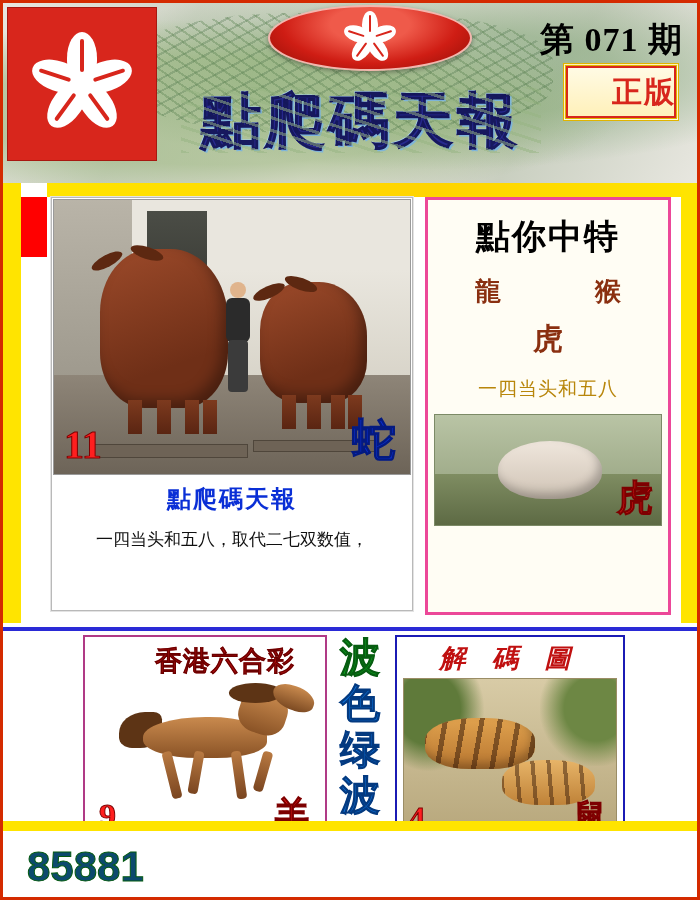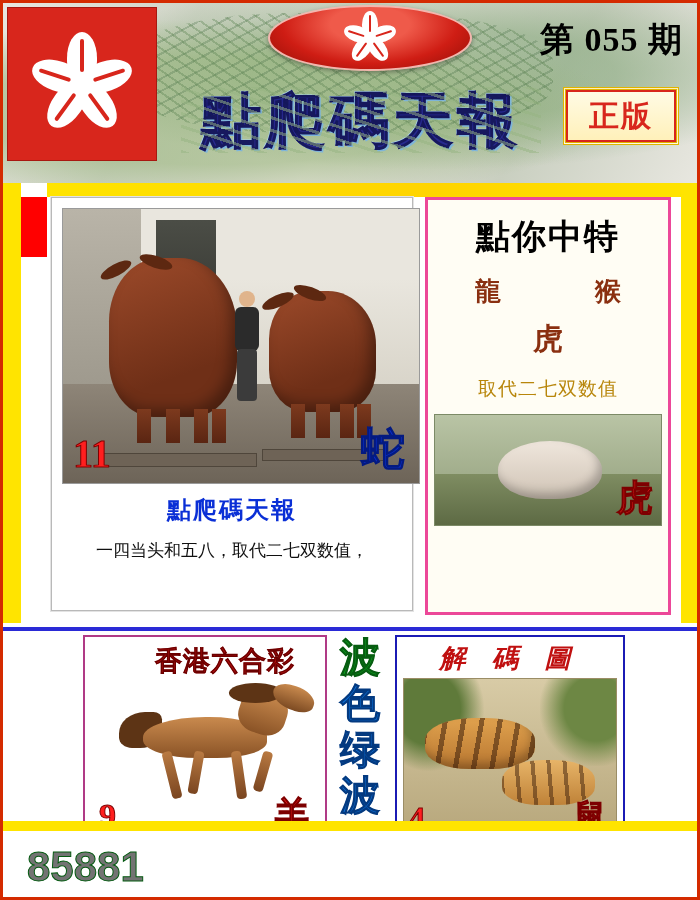--- a/index.html
+++ b/index.html
@@ -65,25 +65,25 @@
   .medallion .bauhinia{width:54px;height:54px;position:absolute;left:73px;top:4px;}
   .medallion .petal{width:16px;height:27px;}
   .medallion .petal:before{width:2px;margin-left:-1px;}
   .issue{
     position:absolute;right:14px;top:14px;
     font-size:34px;font-weight:bold;color:#000000;
     letter-spacing:1px;
     font-family:"Liberation Serif", serif;
   }
   .zhengban{
-    position:absolute;right:18px;top:84px;
+    position:absolute;right:18px;top:60px;
     width:110px;height:52px;
     border:3px double #e0b400;
     background:linear-gradient(#fffbe6,#fff0b8);
-    display:flex;align-items:center;justify-content:center;
+    display:flex;align-items:center;justify-content:flex-end;
     box-shadow:0 0 0 2px #d8261c inset;
   }
   .zhengban span{
     font-size:30px;font-weight:bold;color:#d8261c;letter-spacing:2px;
   }
   .big-title{
     position:absolute;left:178px;top:78px;width:360px;height:80px;
     font-size:60px;font-weight:bold;letter-spacing:4px;
     text-align:center;line-height:80px;
     color:#1d1d8e;
@@ -117,21 +117,21 @@
   
   .main{
     position:absolute;left:44px;top:194px;width:636px;height:430px;
   }
   .left-card{
     position:absolute;left:4px;top:0;width:360px;height:412px;
     border:1px solid #b9b9b9;background:#ffffff;
     box-shadow:0 0 0 1px #e3e3e3;
   }
   .photo{
-    position:relative;width:356px;height:274px;margin:10px;
+    position:relative;width:356px;height:274px;margin:1px;
     overflow:hidden;
     background:linear-gradient(#cfc9bd,#b5ada0);
     border:1px solid #9a9a9a;
   }
   .photo .wall{
     position:absolute;left:0;top:0;right:0;height:64%;
     background:linear-gradient(#e9e6de 0 40%,#d9d5ca 100%);
   }
   .photo .wall:before{
     content:"";position:absolute;left:0;top:0;width:22%;height:100%;
@@ -366,21 +366,21 @@
     background:#ffffff;
   }
   .footer-inner{
     position:absolute;left:10px;bottom:6px;display:flex;align-items:flex-end;
   }
   .f-red{
     font-size:40px;font-weight:bold;color:#ff0d0d;
     -webkit-text-stroke:1.5px #7d0000;letter-spacing:1px;
   }
   .f-num{
-    font-size:42px;font-weight:bold;color:#737373;margin-left:14px;
+    font-size:42px;font-weight:bold;color:#0c4a6e;margin-left:14px;
     font-family:"Liberation Sans", sans-serif;
     -webkit-text-stroke:1px #055a11;
   }
   .f-cc{color:#0b8f1d;}
   .yellow-strip{
     position:absolute;left:0;bottom:66px;width:694px;height:10px;background:#ffe400;
   }
 </style>
 </head>
 <body>
@@ -403,21 +403,21 @@
     <div class="medallion">
       <div class="bauhinia">
         <div class="petal" style="transform:translate(-50%,-100%) rotate(0deg)"></div>
         <div class="petal" style="transform:translate(-50%,-100%) rotate(72deg)"></div>
         <div class="petal" style="transform:translate(-50%,-100%) rotate(144deg)"></div>
         <div class="petal" style="transform:translate(-50%,-100%) rotate(216deg)"></div>
         <div class="petal" style="transform:translate(-50%,-100%) rotate(288deg)"></div>
       </div>
     </div>
 
-    <div class="issue">第 055 期</div>
+    <div class="issue">第 071 期</div>
 
     <div class="zhengban">
       <span>正版</span>
     </div>
 
     <div class="big-title">點爬碼天報</div>
     <div class="title-veil"></div>
   </div>
 
   <div class="bar-topline"></div>
@@ -467,21 +467,21 @@
       <div class="verse">一四当头和五八，取代二七双数值，</div>
     </div>
 
     <div class="right-card">
       <div class="rc-title">點你中特</div>
       <div class="rc-row">
         <div class="rc-word">龍</div>
         <div class="rc-word">猴</div>
       </div>
       <div class="rc-center">虎</div>
-      <div class="rc-line">取代二七双数值</div>
+      <div class="rc-line">一四当头和五八</div>
 
       <div class="rc-photo">
         <div class="grass"></div>
         <div class="animal"></div>
         <div class="rc-tag">虎</div>
       </div>
     </div>
   </div>
 
   <div class="divider"></div>

